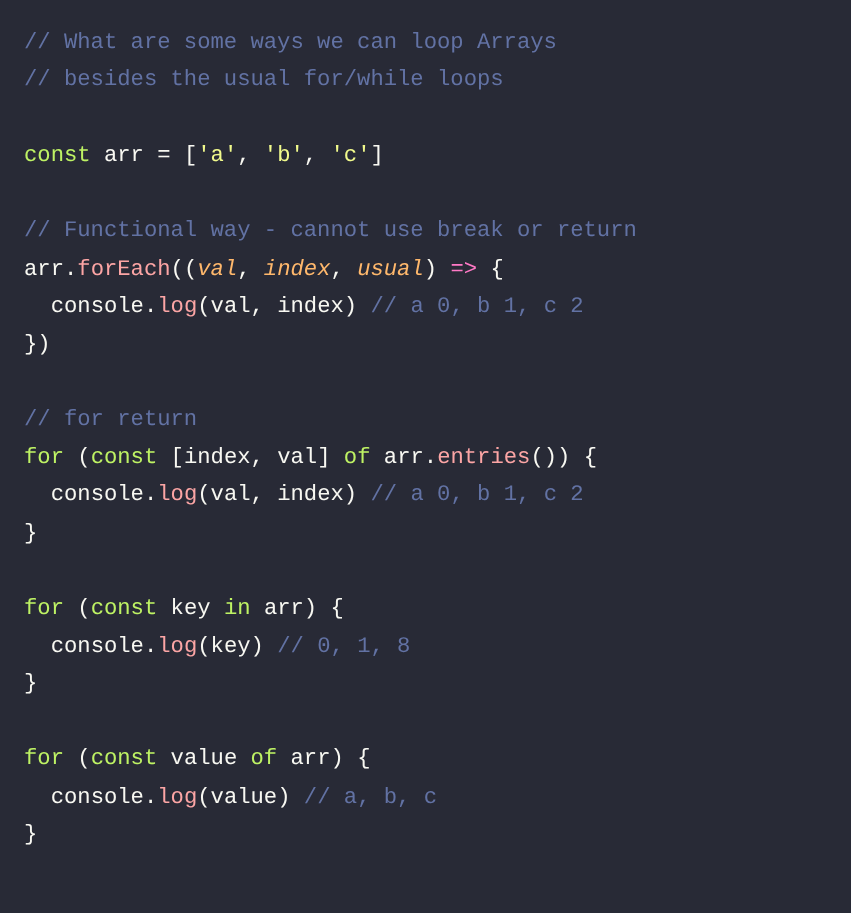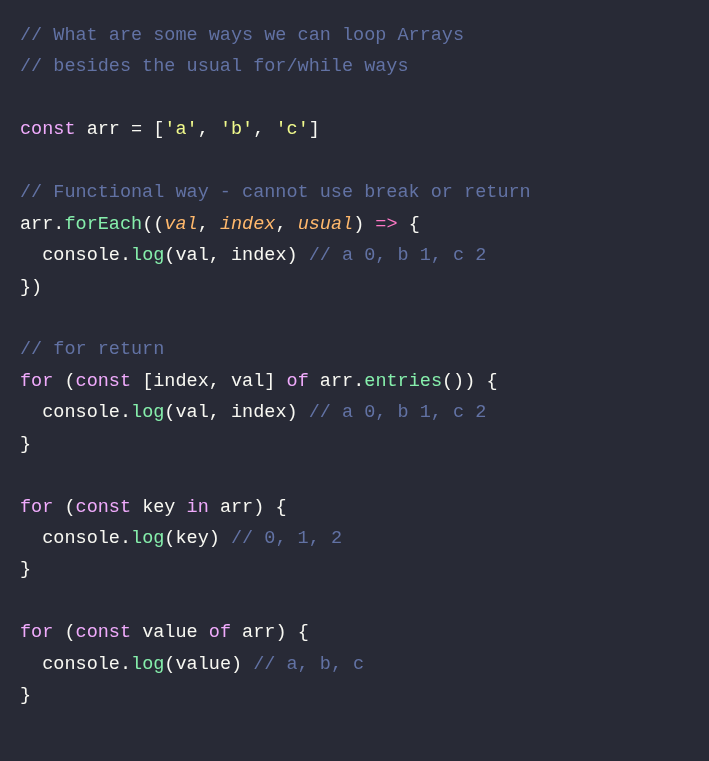--- a/index.html
+++ b/index.html
@@ -12,46 +12,46 @@
     padding: 20px;
     width: 709px;
     height: 761px;
     overflow: hidden;
   }
   pre {
     white-space: pre;
     font-family: inherit;
   }
   .comment { color: #6272a4; }
-  .keyword { color: #f0abfc; }
+  .keyword { color: #bef264; }
   .variable { color: #f8f8f2; }
   .string { color: #f1fa8c; }
   .punct { color: #f8f8f2; }
-  .method { color: #86efac; }
+  .method { color: #fca5a5; }
   .param { color: #ffb86c; font-style: italic; }
   .const-name { color: #f8f8f2; }
   .arrow { color: #ff79c6; }
 </style>
 </head>
 <body>
 
 <pre><span class="comment">// What are some ways we can loop Arrays</span>
-<span class="comment">// besides the usual for/while ways</span>
+<span class="comment">// besides the usual for/while loops</span>
 
 <span class="keyword">const</span> <span class="const-name">arr</span><span class="punct"> = [</span><span class="string">'a'</span><span class="punct">, </span><span class="string">'b'</span><span class="punct">, </span><span class="string">'c'</span><span class="punct">]</span>
 
 <span class="comment">// Functional way - cannot use break or return</span>
 <span class="variable">arr</span><span class="punct">.</span><span class="method">forEach</span><span class="punct">((</span><span class="param">val</span><span class="punct">, </span><span class="param">index</span><span class="punct">, </span><span class="param">usual</span><span class="punct">) </span><span class="arrow">=&gt;</span><span class="punct"> {</span>
 <span>  </span><span class="variable">console</span><span class="punct">.</span><span class="method">log</span><span class="punct">(</span><span class="variable">val</span><span class="punct">, </span><span class="variable">index</span><span class="punct">) </span><span class="comment">// a 0, b 1, c 2</span>
 <span class="punct">})</span>
 
 <span class="comment">// for return</span>
 <span class="keyword">for</span><span class="punct"> (</span><span class="keyword">const</span><span class="punct"> [</span><span class="variable">index</span><span class="punct">, </span><span class="variable">val</span><span class="punct">] </span><span class="keyword">of</span><span> </span><span class="variable">arr</span><span class="punct">.</span><span class="method">entries</span><span class="punct">()) {</span>
 <span>  </span><span class="variable">console</span><span class="punct">.</span><span class="method">log</span><span class="punct">(</span><span class="variable">val</span><span class="punct">, </span><span class="variable">index</span><span class="punct">) </span><span class="comment">// a 0, b 1, c 2</span>
 <span class="punct">}</span>
 
 <span class="keyword">for</span><span class="punct"> (</span><span class="keyword">const</span><span> </span><span class="variable">key</span><span> </span><span class="keyword">in</span><span> </span><span class="variable">arr</span><span class="punct">) {</span>
-<span>  </span><span class="variable">console</span><span class="punct">.</span><span class="method">log</span><span class="punct">(</span><span class="variable">key</span><span class="punct">) </span><span class="comment">// 0, 1, 2</span>
+<span>  </span><span class="variable">console</span><span class="punct">.</span><span class="method">log</span><span class="punct">(</span><span class="variable">key</span><span class="punct">) </span><span class="comment">// 0, 1, 8</span>
 <span class="punct">}</span>
 
 <span class="keyword">for</span><span class="punct"> (</span><span class="keyword">const</span><span> </span><span class="variable">value</span><span> </span><span class="keyword">of</span><span> </span><span class="variable">arr</span><span class="punct">) {</span>
 <span>  </span><span class="variable">console</span><span class="punct">.</span><span class="method">log</span><span class="punct">(</span><span class="variable">value</span><span class="punct">) </span><span class="comment">// a, b, c</span>
 <span class="punct">}</span></pre>
 
 </body></html>

